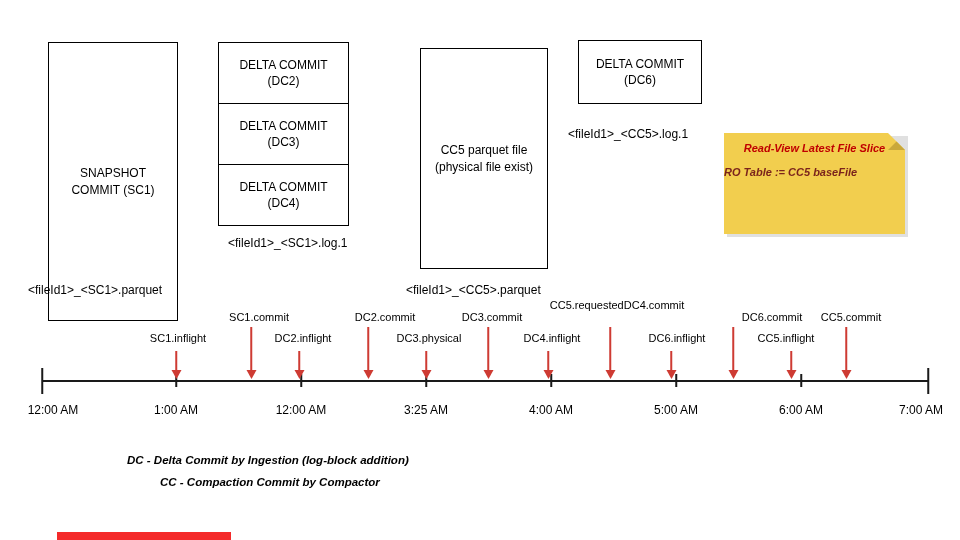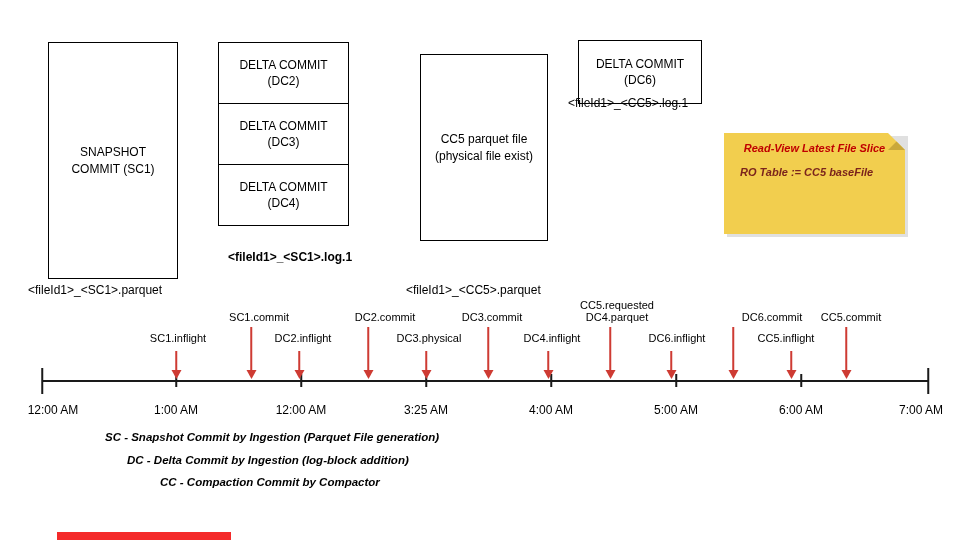--- a/index.html
+++ b/index.html
@@ -7,68 +7,68 @@
   .canvas {
     position:relative; width:960px; height:540px; background:#ffffff;
     font-family:"Liberation Sans", sans-serif; color:#000; overflow:hidden;
   }
   
   .box {
     position:absolute; border:1px solid #000; background:#fff;
     display:flex; flex-direction:column; align-items:center; justify-content:center;
     text-align:center; font-size:12px; line-height:1.35;
   }
-  .box-sc1  { left:48px;  top:42px; width:130px; height:237px; }
-  .box-cc5  { left:420px; top:54px; width:128px; height:187px; }
+  .box-sc1  { left:48px;  top:42px; width:130px; height:279px; }
+  .box-cc5  { left:420px; top:48px; width:128px; height:221px; }
   .box-dc6  { left:578px; top:40px; width:124px; height:64px;  }
   .stack    { position:absolute; left:218px; top:42px; width:131px; }
   .stack .cell {
     border:1px solid #000; margin-top:-1px; height:62px; background:#fff;
     display:flex; flex-direction:column; align-items:center; justify-content:center;
     text-align:center; font-size:12px; line-height:1.35;
   }
   .stack .cell:first-child { margin-top:0; }
   .caption { position:absolute; font-size:12px; white-space:nowrap; }
   .cap-sc1 { left:28px;  top:283px; }
-  .cap-log { left:228px; top:250px;font-weight:bold; }
+  .cap-log { left:228px; top:236px; }
   .cap-cc5 { left:406px; top:283px; }
-  .cap-dc6 { left:568px; top:96px; }
+  .cap-dc6 { left:568px; top:127px; }
   
   .note {
     position:absolute; left:724px; top:133px; width:181px; height:101px;
     background:#F2CE4E;
     clip-path:polygon(0 0, calc(100% - 17px) 0, 100% 17px, 100% 100%, 0 100%);
     font-size:11px; font-weight:bold; font-style:italic; text-align:center;
     padding-top:9px;
   }
   .note-shadow { position:absolute; left:727px; top:136px; width:181px; height:101px; background:rgba(0,0,0,0.12); }
   .note-fold {
     position:absolute; top:0; right:0; width:0; height:0;
     border-style:solid; border-width:0 0 17px 17px;
     border-color:transparent transparent #C9A83A transparent;
   }
   .note-title { color:#C00000; margin-bottom:10px; }
   .note-line  { color:#7B241C; line-height:1.25; }
-  .note-line3 { color:#7B241C; text-align:left; padding-left:16px; margin-top:12px; }
+  .note-line3 { color:#7B241C; text-align:left; padding-left:0; margin-top:12px; }
   
   .axis { position:absolute; left:42px; top:380px; width:886px; height:2px; background:#1a1a1a; }
   .tick { position:absolute; width:1.5px; background:#1a1a1a; top:374px; height:13px; transform:translateX(-50%); }
   .tick.end { top:368px; height:26px; }
   .hour-label { position:absolute; top:403px; transform:translateX(-50%); font-size:12px; white-space:nowrap; }
   
   .arrow { position:absolute; width:11px; transform:translateX(-50%); }
   .arrow .stem { position:absolute; left:50%; transform:translateX(-50%); top:0; bottom:8px; width:2.5px; background:#CE3B33; }
   .arrow .head { position:absolute; bottom:0; left:50%; transform:translateX(-50%); width:0; height:0;
                  border-left:5.5px solid transparent; border-right:5.5px solid transparent; border-top:9px solid #CE3B33; }
   .arrow.commit   { top:327px; height:52px; }
   .arrow.inflight { top:351px; height:28px; }
   .evt-label { position:absolute; transform:translateX(-50%); font-size:11px; white-space:nowrap; }
   .evt-label.commit-label   { top:311px; }
   .evt-label.inflight-label { top:332px; }
-  .evt-label.two-line { top:299px; display:flex; flex-direction:column; align-items:center; line-height:12px; }
+  .evt-label.two-line { top:299px; display:flex; flex-direction:row; align-items:center; line-height:12px; }
   
   .legend-line { position:absolute; font-size:11.5px; font-weight:bold; font-style:italic; white-space:nowrap; }
   .legend-1 { left:105px; top:431px; }
   .legend-2 { left:127px; top:454px; }
   .legend-3 { left:160px; top:476px; }
   
   .red-bar { position:absolute; left:57px; top:532px; width:174px; height:8px; background:#F42A2A; }
 </style>
 </head>
 <body>
@@ -186,26 +186,25 @@
 
   <div class="evt-label inflight-label" style="left:178px">SC1.inflight</div>
   <div class="evt-label commit-label" style="left:259px">SC1.commit</div>
   <div class="evt-label inflight-label" style="left:303px">DC2.inflight</div>
   <div class="evt-label commit-label" style="left:385px">DC2.commit</div>
   <div class="evt-label inflight-label" style="left:429px">DC3.physical</div>
   <div class="evt-label commit-label" style="left:492px">DC3.commit</div>
   <div class="evt-label inflight-label" style="left:552px">DC4.inflight</div>
   <div class="evt-label two-line" style="left:617px">
     <span>CC5.requested</span>
-    <span>DC4.parquet</span>
+    <span>DC4.commit</span>
   </div>
   <div class="evt-label inflight-label" style="left:677px">DC6.inflight</div>
   <div class="evt-label commit-label" style="left:772px">DC6.commit</div>
   <div class="evt-label inflight-label" style="left:786px">CC5.inflight</div>
   <div class="evt-label commit-label" style="left:851px">CC5.commit</div>
 
-  <div class="legend-line legend-1">SC - Snapshot Commit by Ingestion (Parquet File generation)</div>
   <div class="legend-line legend-3">CC - Compaction Commit by Compactor</div>
   <div class="legend-line legend-2">DC - Delta Commit by Ingestion (log-block addition)</div>
 
   <div class="red-bar"></div>
 
 </div>
 
 </body></html>

